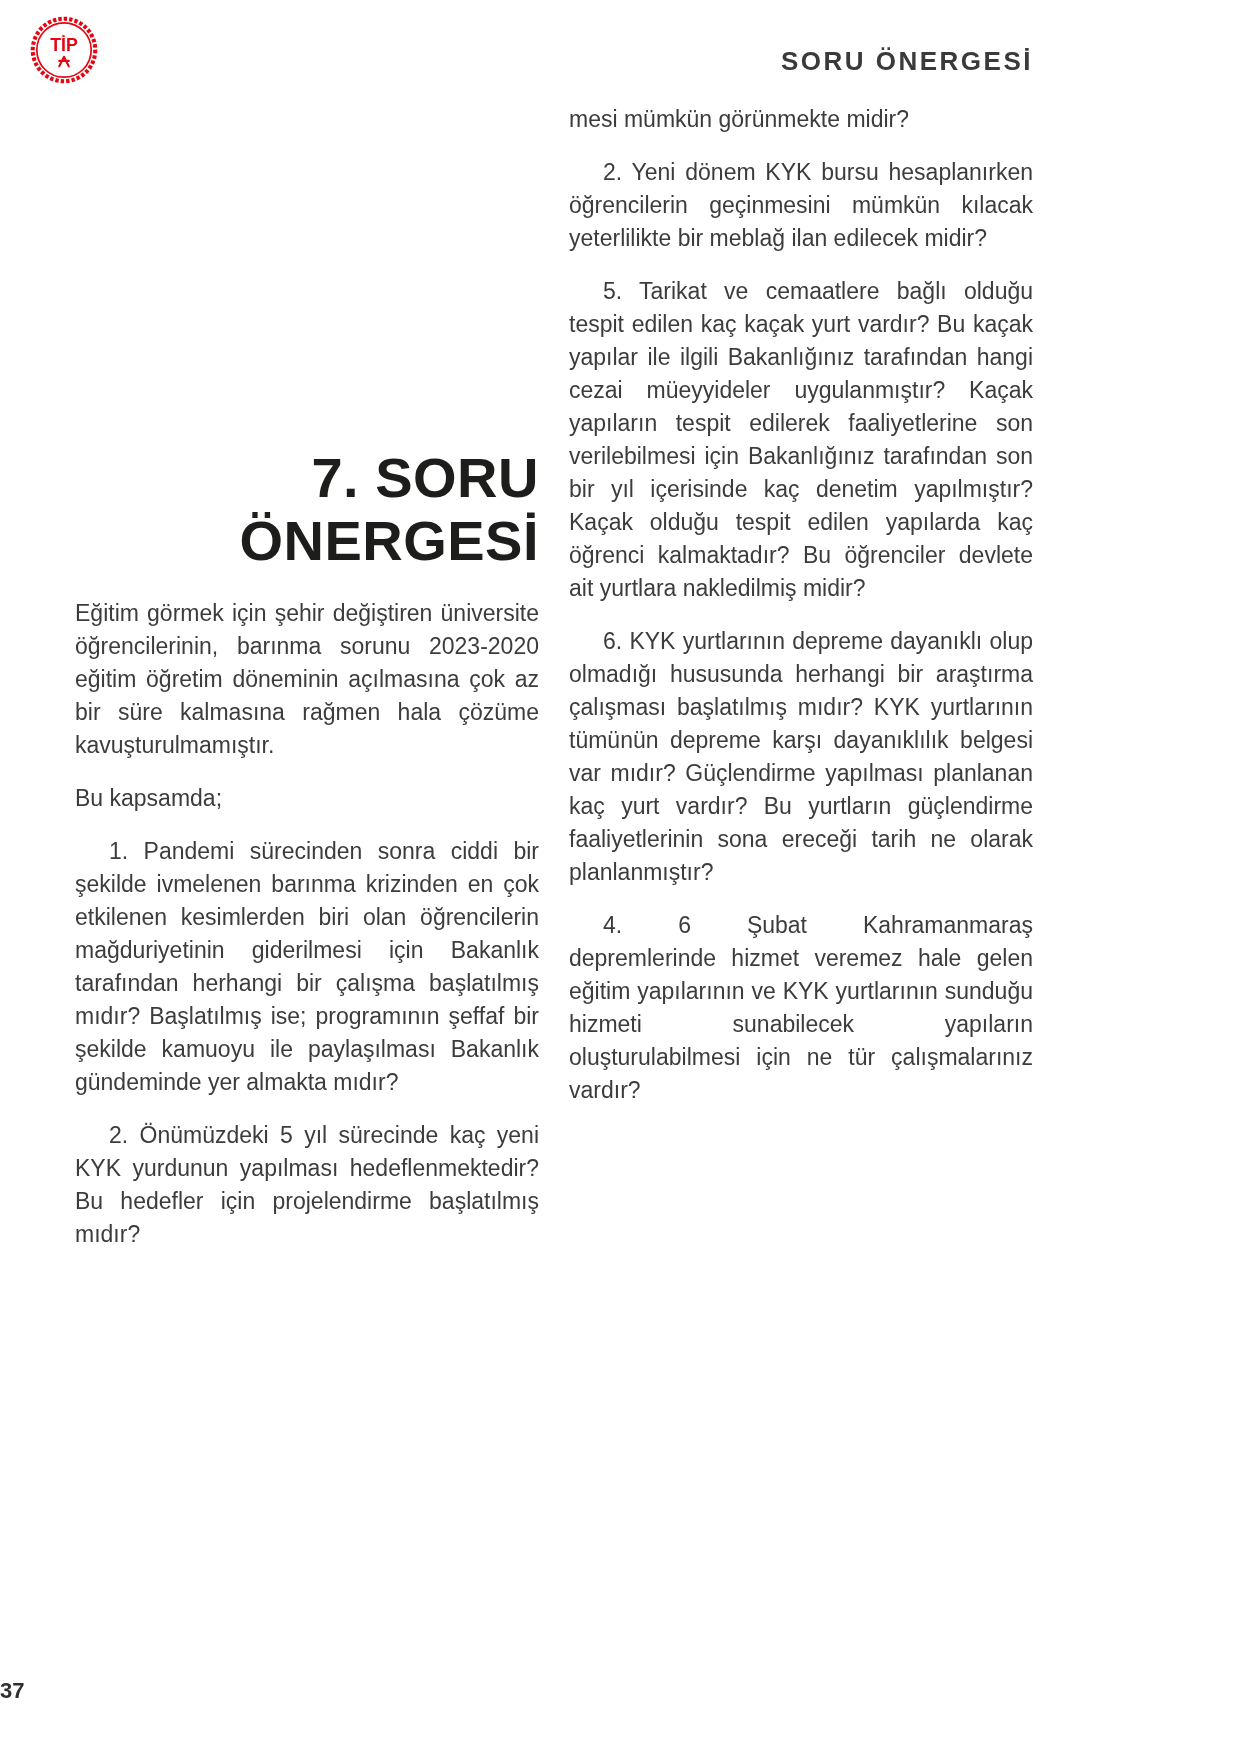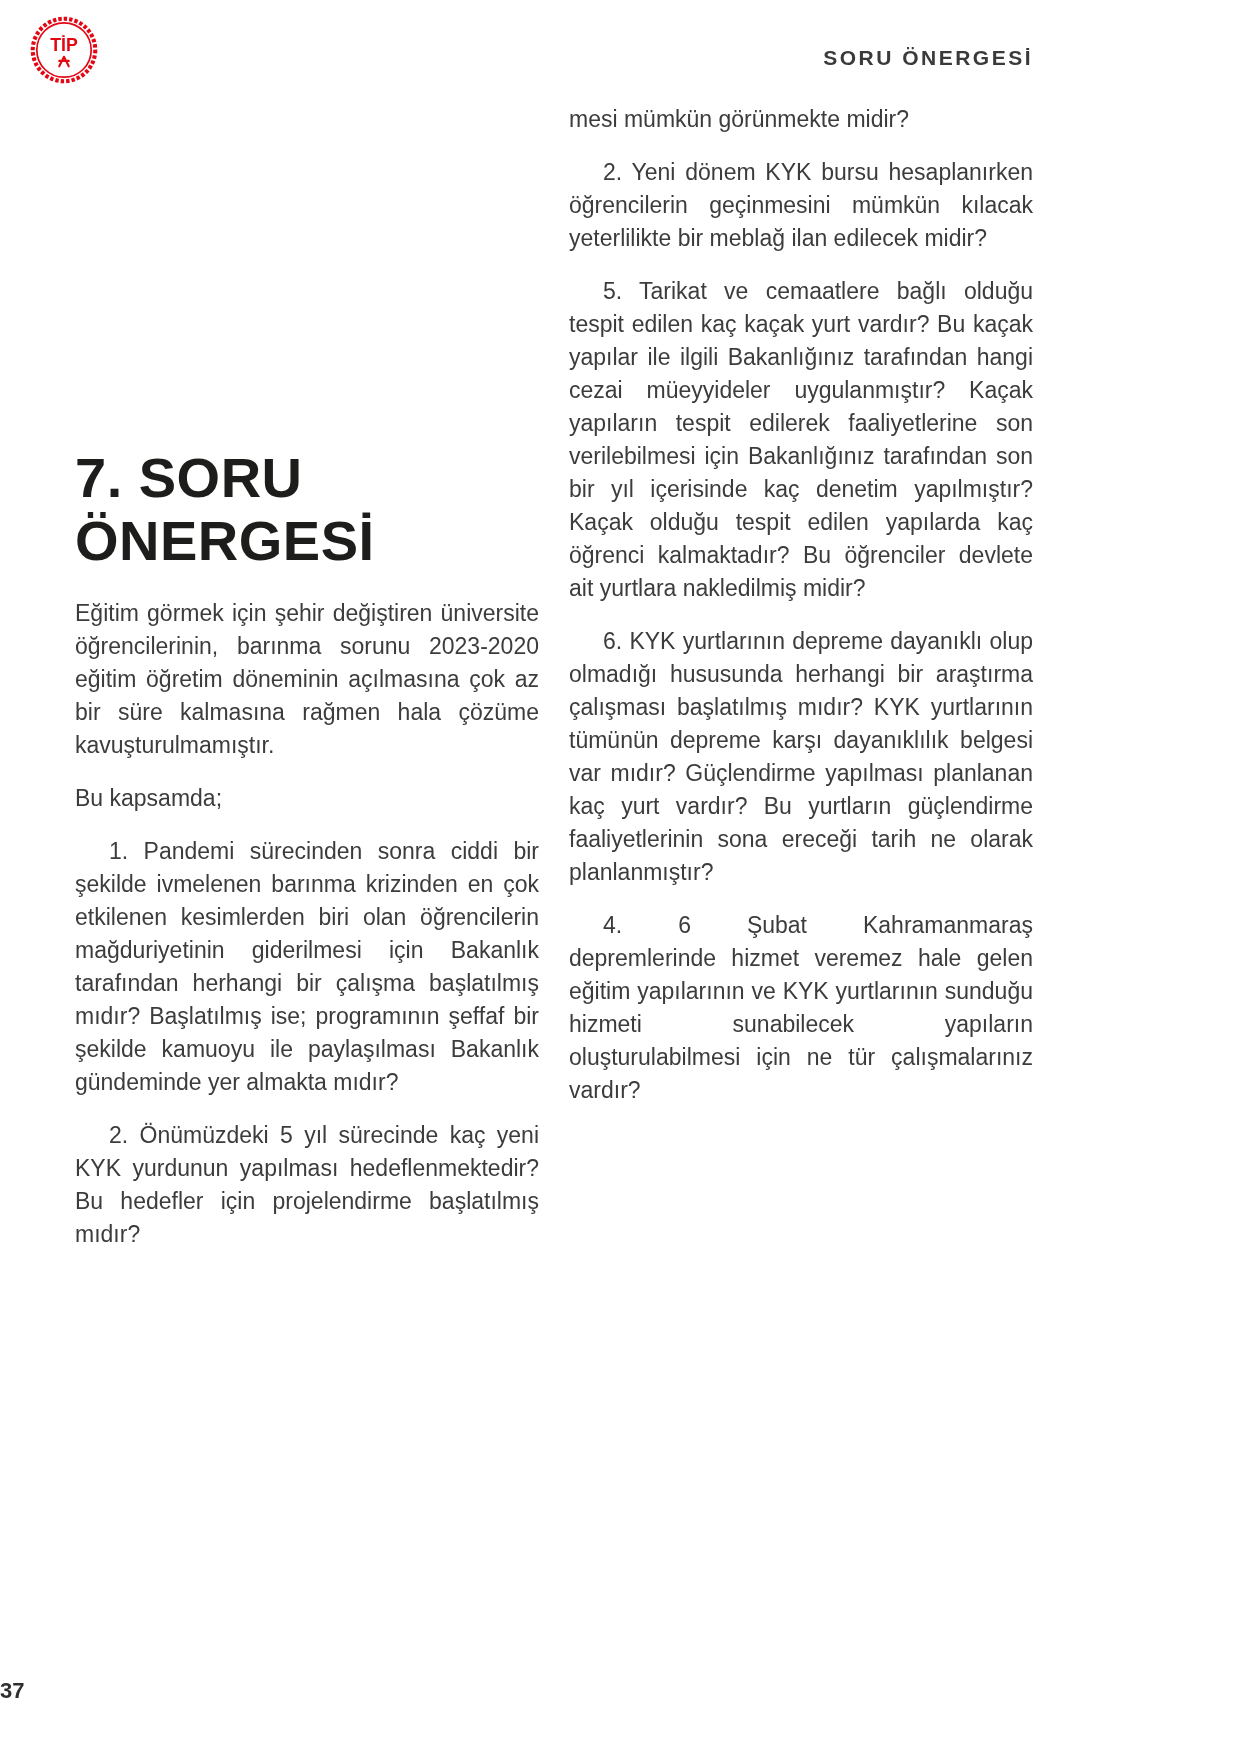--- a/index.html
+++ b/index.html
@@ -24,21 +24,21 @@
     left: 30px;
     width: 68px;
     height: 68px;
   }
 
   
   .doc-header {
     position: absolute;
     top: 46px;
     right: 78px;
-    font-size: 21px;
+    font-size: 26px;
     font-weight: bold;
     letter-spacing: 2.5px;
     color: #3a3a3a;
   }
 
   
   .columns {
     position: absolute;
     top: 88px;
     left: 75px;
@@ -54,20 +54,21 @@
     padding-top: 358px;
   }
 
   .article-title {
     font-size: 56px;
     line-height: 1.13;
     font-weight: bold;
     color: #1d1d1b;
     letter-spacing: 0.5px;
     margin: 0 0 24px 0;
+    text-align: right;
   }
 
   .para {
     margin: 15px 0 20px 0;
     font-size: 23px;
     line-height: 33px;
     text-align: justify;
     color: #3c3c3c;
   }
   .para.indent {

